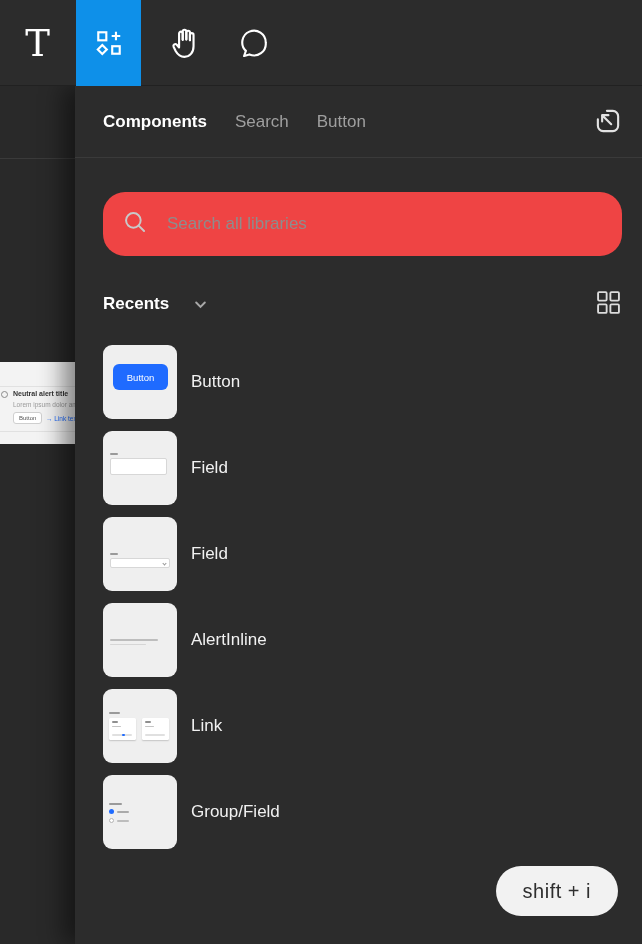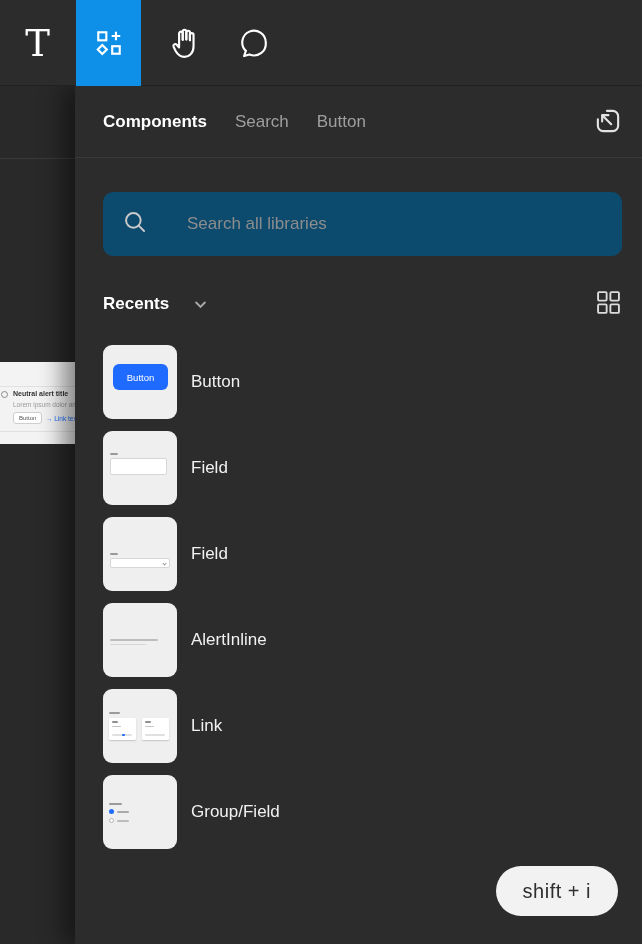--- a/index.html
+++ b/index.html
@@ -41,21 +41,21 @@
   .alert-link{position:absolute;left:46px;top:53px;font-size:6.5px;color:var(--link-blue);white-space:nowrap;}
 
   
   .panel{position:absolute;left:75px;top:86px;width:567px;height:858px;background:var(--panel-bg);z-index:10;box-shadow:-12px 0 22px rgba(0,0,0,0.45);}
   .panel-header{position:absolute;left:0;top:0;width:567px;height:72px;border-bottom:1px solid #3a3a3a;display:flex;align-items:center;}
   .tabs{display:flex;align-items:center;gap:28px;padding-left:28px;}
   .tab{font-size:17px;color:#9f9f9f;cursor:pointer;white-space:nowrap;}
   .tab.active{color:#ffffff;font-weight:600;}
   .share-btn{position:absolute;right:16px;top:19px;width:36px;height:36px;display:flex;align-items:center;justify-content:center;cursor:pointer;}
 
-  .search-box{position:absolute;left:28px;top:106px;width:519px;height:64px;background:#0c4a6e;border-radius:10px;display:flex;align-items:center;padding:0 20px;gap:20px;}
+  .search-box{position:absolute;left:28px;top:106px;width:519px;height:64px;background:#ef4444;border-radius:22px;display:flex;align-items:center;padding:0 20px;}
   .search-box svg{flex:0 0 auto;margin-right:20px;}
   .search-input{flex:1;background:transparent;border:none;outline:none;font-family:"Liberation Sans",sans-serif;font-size:17px;color:#e8e8e8;}
   .search-input::placeholder{color:#8d8d8d;}
 
   .recents-row{position:absolute;left:28px;top:204px;width:519px;height:28px;display:flex;align-items:center;}
   .recents-toggle{display:flex;align-items:center;gap:25px;cursor:pointer;}
   .recents-label{font-size:17px;font-weight:600;color:#ffffff;}
   .grid-btn{margin-left:auto;width:28px;height:28px;display:flex;align-items:center;justify-content:center;cursor:pointer;}
 
   .items{position:absolute;left:28px;top:259px;width:519px;list-style:none;}

